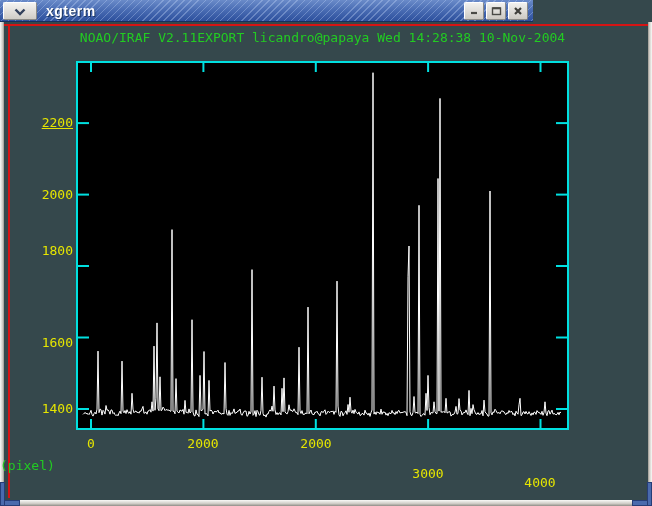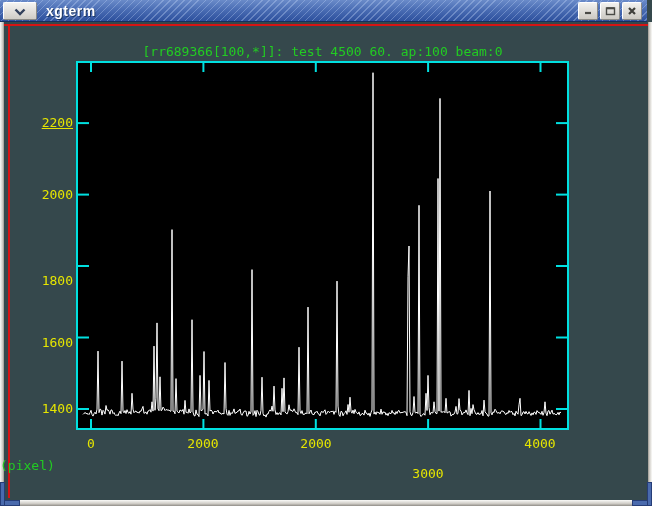--- a/index.html
+++ b/index.html
@@ -5,21 +5,21 @@
   html,body { margin:0; padding:0; background:#222; }
   * { box-sizing:border-box; }
   .window {
     position:relative; width:652px; height:506px;
     background:#35484c; overflow:hidden;
     font-family:"DejaVu Sans Mono","Liberation Mono",monospace;
     outline:1px solid #2a2a2a;
   }
   
   .titlebar {
-    position:absolute; left:0; top:0; width:647px; height:22px;
+    position:absolute; left:0; top:0; width:533px; height:22px;
     background:
       repeating-linear-gradient(135deg, rgba(190,210,245,0.35) 0 1px, rgba(0,0,0,0) 1px 5px),
       linear-gradient(#6a8bc9 0%, #4a6db4 45%, #2d509d 100%);
     border-bottom:1px solid #16305f;
   }
   .menu-btn {
     position:absolute; left:3px; top:2px; width:34px; height:18px;
     background:linear-gradient(#f4f3f1,#cfccc6);
     border:1px solid #8a8a86;
     border-top-color:#ffffff; border-left-color:#ffffff;
@@ -61,28 +61,28 @@
   .ptitle {
     position:absolute; left:0; width:645px; text-align:center;
     color:#22cc22; font-size:13px; line-height:13px; white-space:pre;
   }
   .ptitle1 { top:31px; }
   .ptitle2 { top:45px; }
   .ylab {
     position:absolute; left:28px; width:45px; text-align:right;
     color:#e6e600; font-size:13px; line-height:14px;
   }
-  .ylab1 { top:116px;text-decoration:underline; } .ylab2 { top:188px; } .ylab3 { top:274px; }
+  .ylab1 { top:116px;text-decoration:underline; } .ylab2 { top:188px; } .ylab3 { top:244px; }
   .ylab4 { top:336px; } .ylab5 { top:402px; }
   .xlab {
     position:absolute; top:437px; width:60px; text-align:center;
     color:#e6e600; font-size:13px; line-height:14px;
   }
   .xlab1 { left:61px; } .xlab2 { left:173px; } .xlab3 { left:286px; }
-  .xlab4 { left:398px;margin-top:30px; } .xlab5 { left:510px; }
+  .xlab4 { left:398px;margin-top:30px; } .xlab5 { left:510px;margin-top:39px; }
   .axis-title {
     position:absolute; top:459px; left:0; width:645px; text-align:left;
     color:#22cc22; font-size:13px; line-height:14px;
   }
 </style>
 </head>
 <body>
 
 <div class="window">
 
@@ -125,21 +125,21 @@
   <div class="red-left"></div>
 
   <div class="frame-left"></div>
   <div class="frame-right"></div>
   <div class="frame-bottom"></div>
   <div class="corner corner-bl-h"></div>
   <div class="corner corner-bl-v"></div>
   <div class="corner corner-br-h"></div>
   <div class="corner corner-br-v"></div>
 
-  <div class="ptitle ptitle2">[rr689366[100,*]]: test 4500 60. ap:100 beam:0</div>
+  <div class="ptitle ptitle1">NOAO/IRAF V2.11EXPORT licandro@papaya Wed 14:28:38 10-Nov-2004</div>
 
   <div class="ylab ylab1">2200</div>
   <div class="ylab ylab2">2000</div>
   <div class="ylab ylab3">1800</div>
   <div class="ylab ylab4">1600</div>
   <div class="ylab ylab5">1400</div>
 
   <div class="xlab xlab1">0</div>
   <div class="xlab xlab2">2000</div>
   <div class="xlab xlab3">2000</div>

